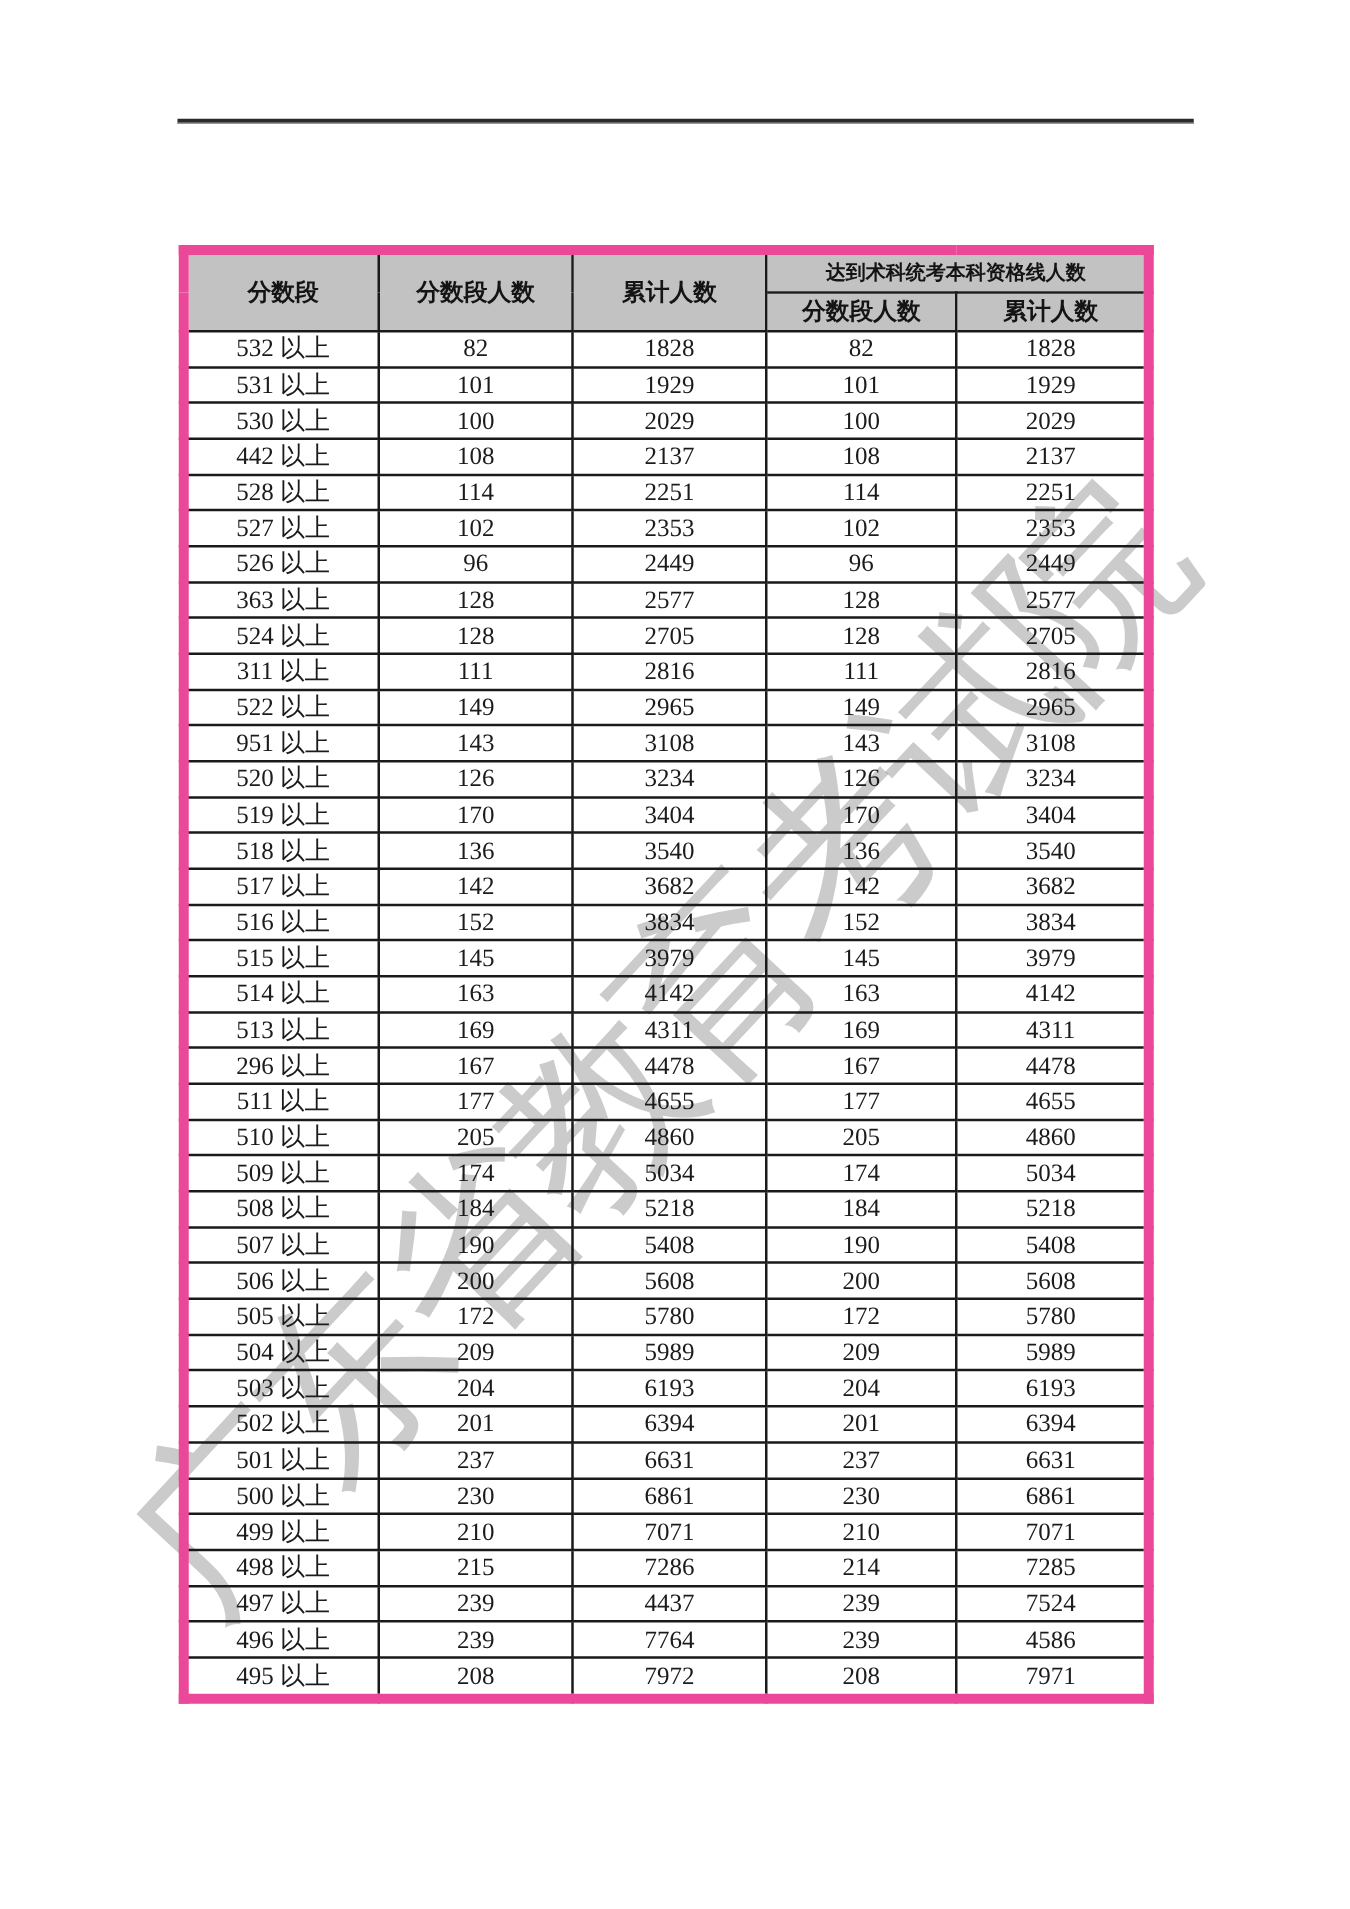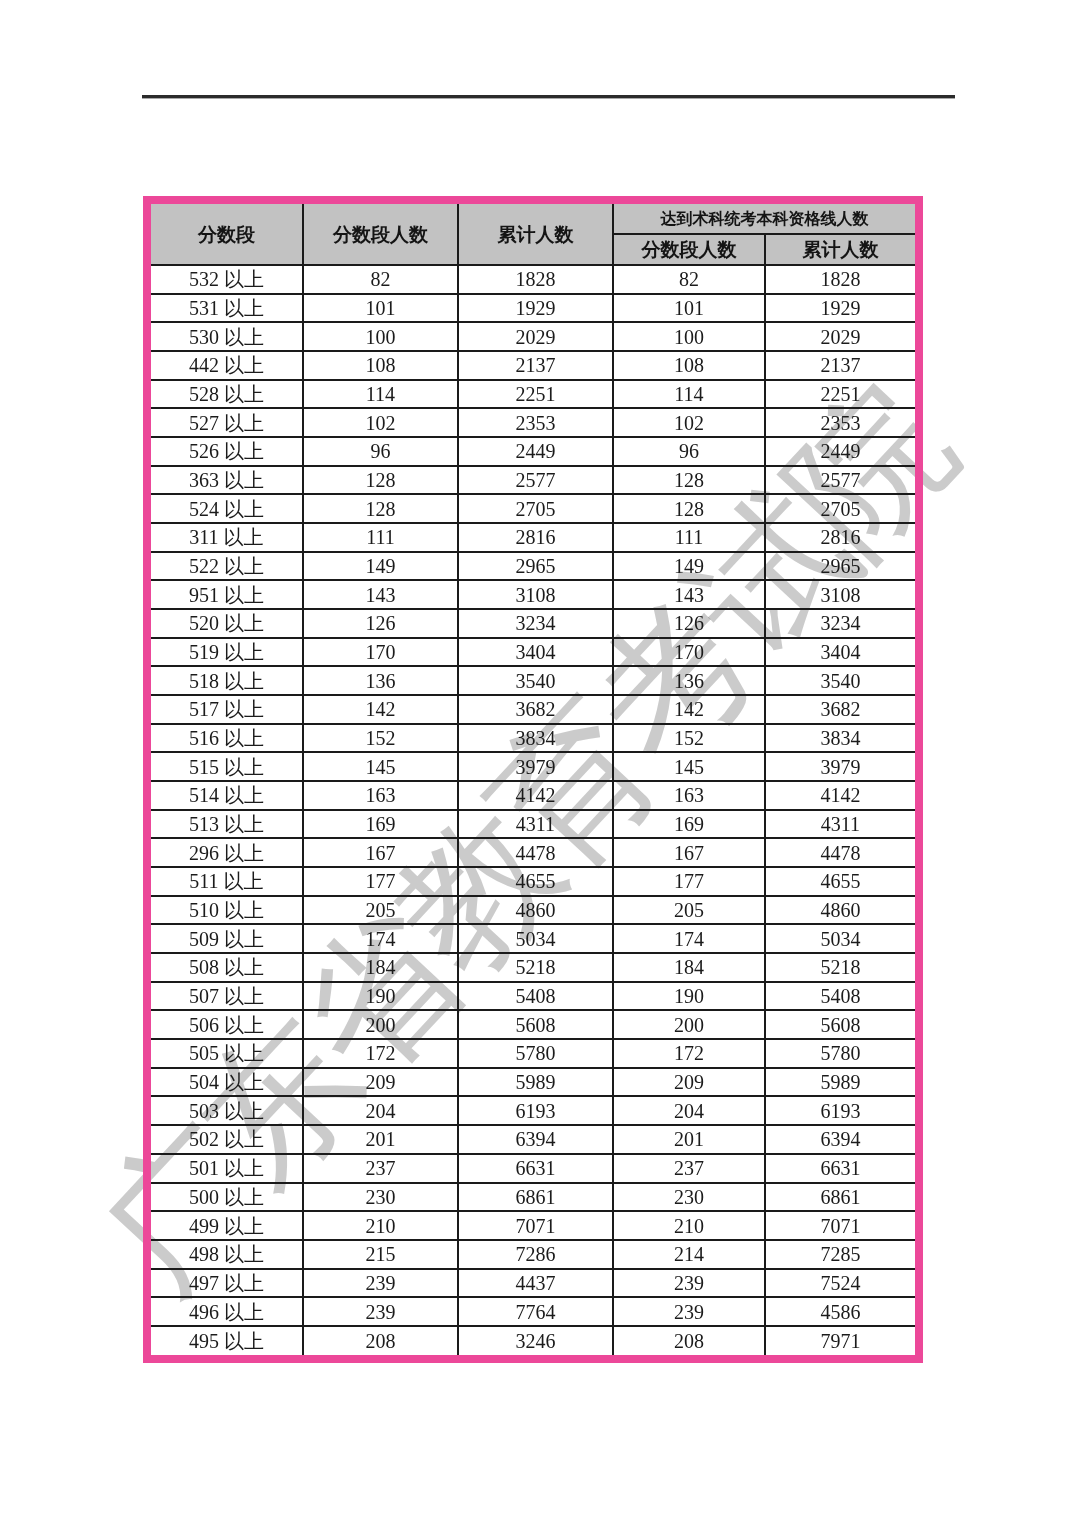--- a/index.html
+++ b/index.html
@@ -364,20 +364,20 @@
         <tr>
           <td>496 以上</td>
           <td>239</td>
           <td>7764</td>
           <td>239</td>
           <td>4586</td>
         </tr>
         <tr>
           <td>495 以上</td>
           <td>208</td>
-          <td>3246</td>
+          <td>7972</td>
           <td>208</td>
           <td>7971</td>
         </tr>
       </tbody>
   </table>
 
 </div>
 
 </body></html>

